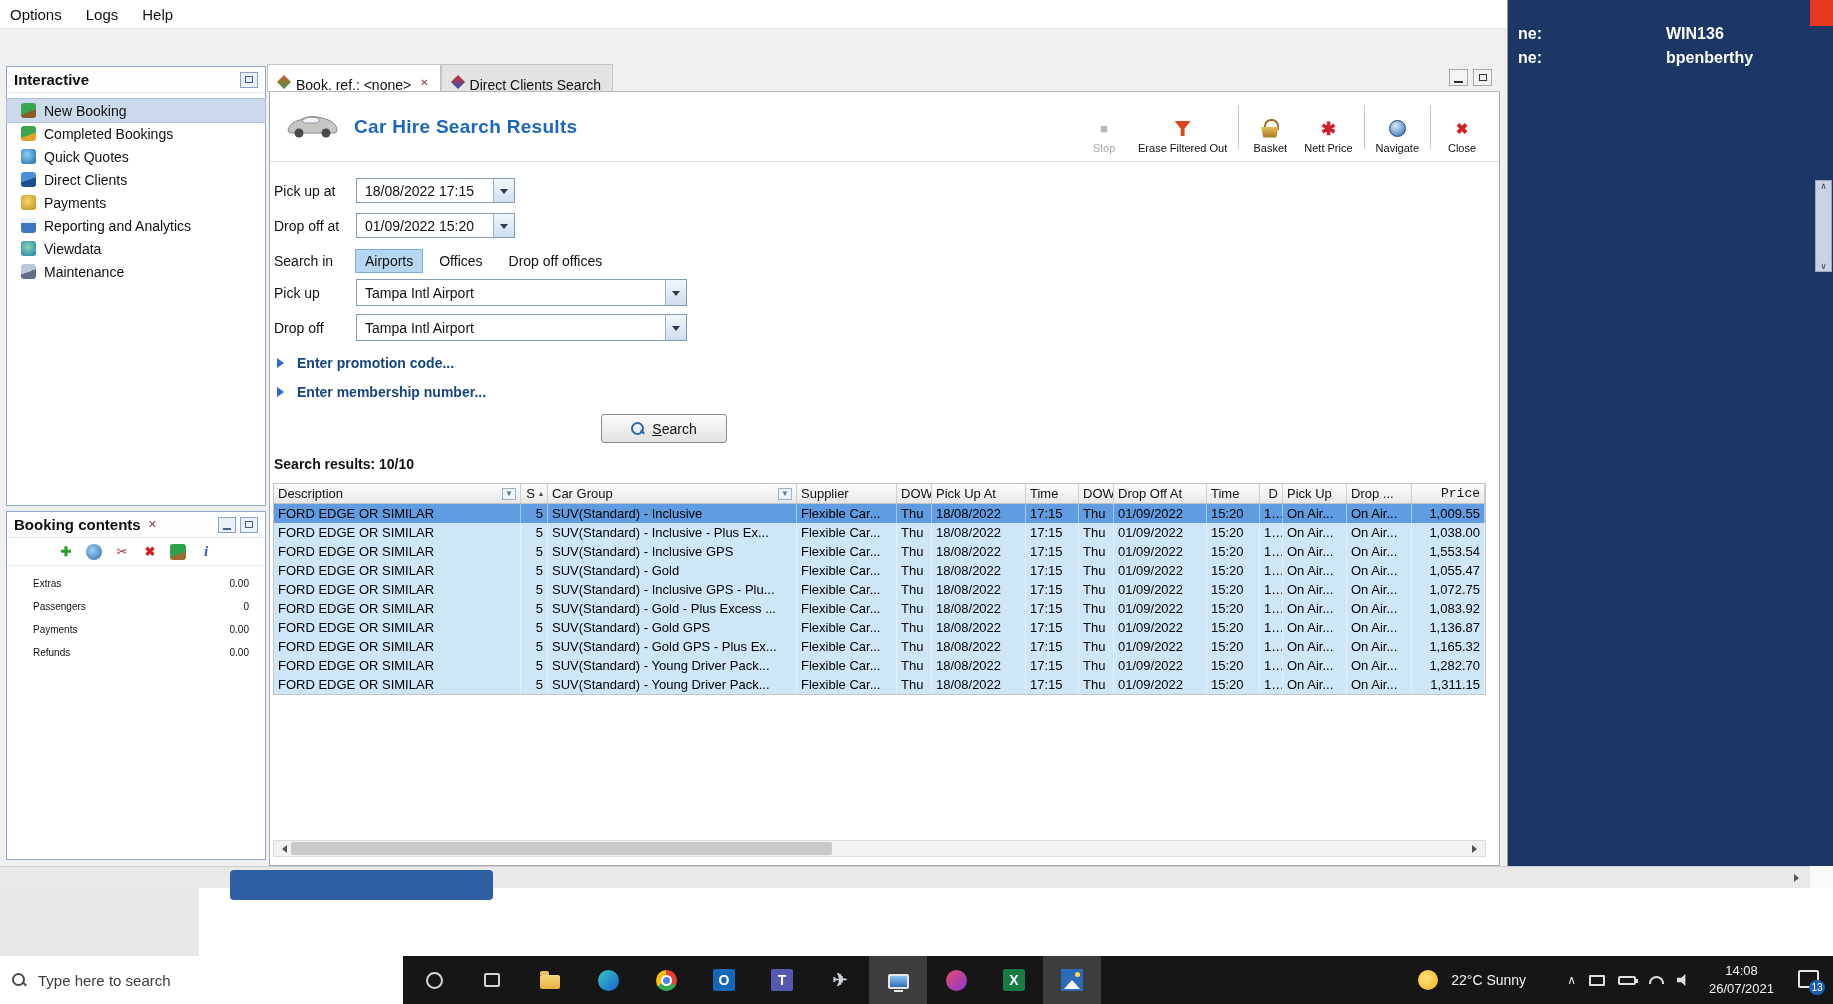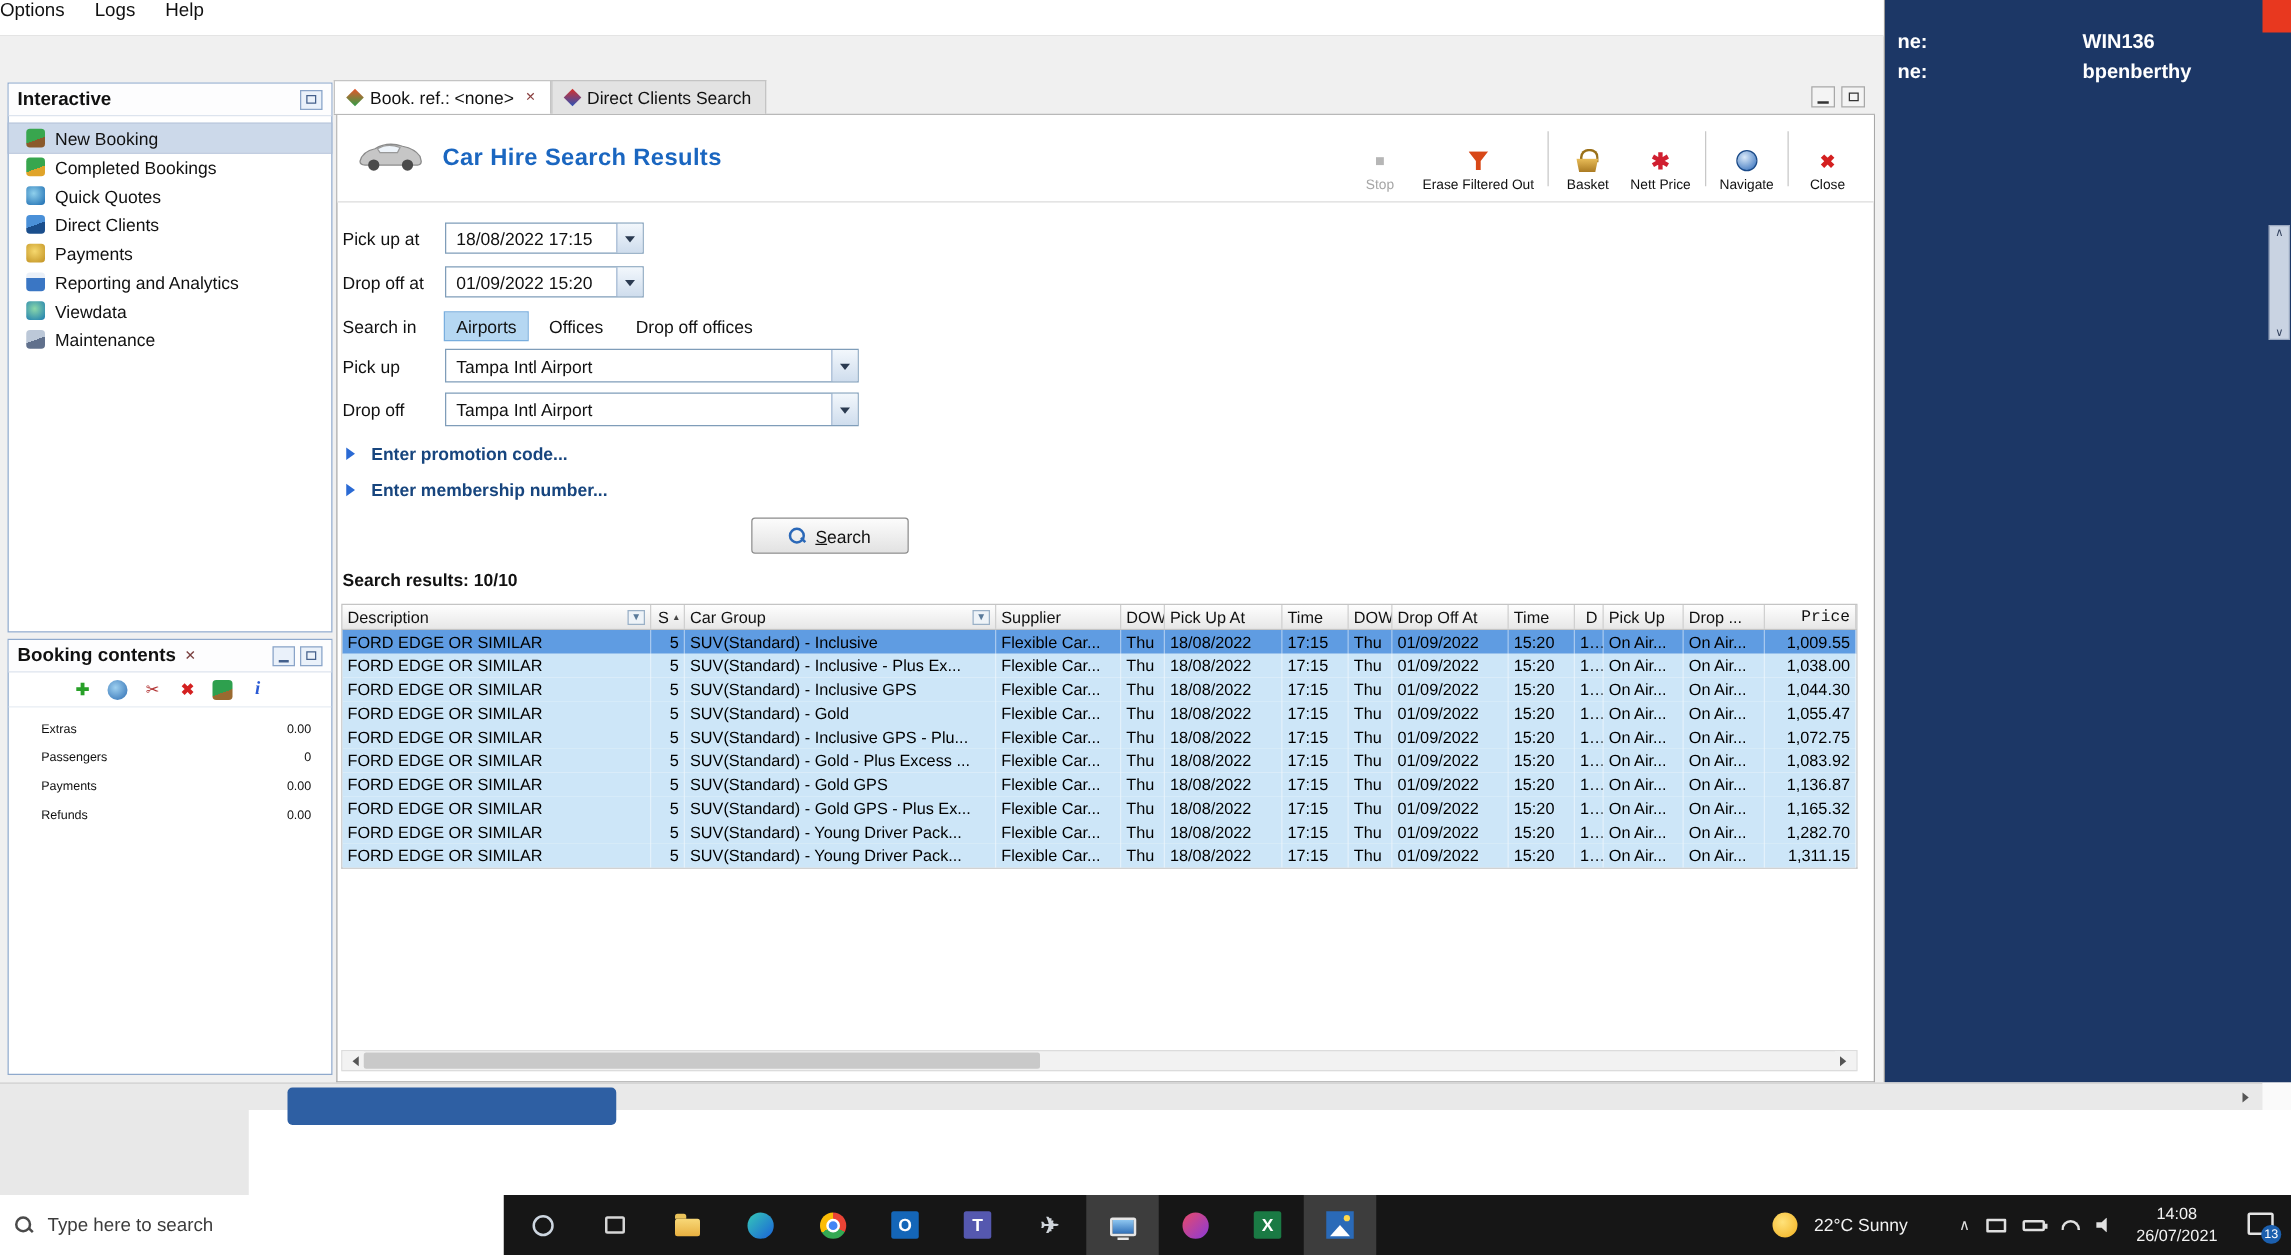--- a/index.html
+++ b/index.html
@@ -9,21 +9,21 @@
   
   .main-window{position:absolute;left:0;top:0;width:1508px;height:866px;background:#f0f0f0;border-right:1px solid #9a9a9a}
   .titlebar{height:33px;background:#fff;display:flex;align-items:center;padding:0 0 0 10px}
   .app-icon{width:11px;height:11px;background:linear-gradient(135deg,#e84a2e,#9c1208);transform:rotate(45deg);margin-right:10px;flex:0 0 auto}
   .title-text{font-size:15px;color:#111;white-space:nowrap}
   .win-btns{margin-left:auto;display:flex;height:33px}
   .win-btn{width:45px;height:33px;display:flex;align-items:center;justify-content:center;color:#222}
   .wb-min i{display:block;width:11px;height:1px;background:#222}
   .wb-max i{display:block;width:10px;height:10px;border:1px solid #222}
   .wb-close::before{content:"✕";font-size:14px}
-  .menubar{height:29px;background:#fff;display:flex;gap:24px;font-size:15px;color:#111;border-bottom:1px solid #e4e4e4}
+  .menubar{height:29px;background:#fff;display:flex;align-items:center;padding-left:10px;gap:24px;font-size:15px;color:#111;border-bottom:1px solid #e4e4e4}
   .menu-item{cursor:default}
 
   
   .panel{position:absolute;background:#fff;border:1px solid #8fa9cc}
   .sidebar-panel{left:6px;top:66px;width:260px;height:440px}
   .booking-panel{left:6px;top:511px;width:260px;height:349px}
   .panel-caption{height:26px;display:flex;align-items:center;padding:0 7px;font-weight:bold;font-size:15px;color:#111;border-bottom:1px solid #dde4ee;background:#fdfdfe}
   .cap-spacer{flex:1}
   .cap-btn{width:18px;height:16px;border:1px solid #8aa4c8;background:#eaf1fa;display:flex;align-items:center;justify-content:center;margin-left:4px}
   .cap-btn .cb-line{width:8px;height:2px;background:#44608c;margin-top:8px}
@@ -49,21 +49,21 @@
   .bki-cut::before{content:"✂";color:#b03030}
   .bki-delete::before{content:"✖";color:#d42020;font-weight:bold}
   .bki-palm-tree{border-radius:3px;background:linear-gradient(160deg,#2ea04e 60%,#9a6a30 60%)}
   .bki-info::before{content:"i";font-family:"Liberation Serif",serif;font-style:italic;font-weight:bold;font-size:15px;color:#2a5ad4}
   .bk-rows{padding-top:6px}
   .bk-row{display:flex;justify-content:space-between;align-items:center;height:23px;padding:0 16px 0 26px;font-size:10px;color:#111}
 
   
   .tabbar{position:absolute;left:267px;top:65px;width:1233px;height:27px;display:flex;align-items:flex-end;background:#f0f0f0;border-bottom:1px solid #b8b8b8}
   .tabs{display:flex;height:27px}
-  .tab{height:27px;display:flex;align-items:center;gap:7px;padding:12px 11px;font-size:14px;color:#111;background:#e3e3e3;border:1px solid #c4c4c4;border-bottom:none;cursor:default;white-space:nowrap}
+  .tab{height:27px;display:flex;gap:7px;padding:12px 11px;font-size:14px;color:#111;background:#e3e3e3;border:1px solid #c4c4c4;border-bottom:none;cursor:default;white-space:nowrap}
   .tab.active{background:#fff}
   .tab-ic{width:10px;height:10px;transform:rotate(45deg);flex:0 0 auto}
   .tab-ic-a{background:linear-gradient(135deg,#e8552a,#2f9e48)}
   .tab-ic-b{background:linear-gradient(135deg,#d8302a,#2a52b8)}
   .tab-x{font-size:10px;color:#8a4040;padding-left:2px}
   .mdi-btns{margin-left:auto;display:flex;gap:5px;align-items:center;padding:0 8px 5px 0}
   .mdi-btn{width:19px;height:17px;border:1px solid #a8a8a8;background:#f4f4f4;display:flex;align-items:center;justify-content:center}
   .mdi-btn .cb-line{width:9px;height:2px;background:#333;margin-top:9px}
   .mdi-btn .cb-box{width:8px;height:7px;border:1px solid #333}
 
@@ -491,21 +491,21 @@
               <div class="td al-l" style="width: 100px;">Flexible Car...</div>
               <div class="td al-l" style="width: 35px;">Thu</div>
               <div class="td al-l" style="width: 94px;">18/08/2022</div>
               <div class="td al-l" style="width: 53px;">17:15</div>
               <div class="td al-l" style="width: 35px;">Thu</div>
               <div class="td al-l" style="width: 93px;">01/09/2022</div>
               <div class="td al-l" style="width: 53px;">15:20</div>
               <div class="td al-r" style="width: 23px;">14</div>
               <div class="td al-l" style="width: 64px;">On Air...</div>
               <div class="td al-l" style="width: 65px;">On Air...</div>
-              <div class="td al-r" style="width: 73px;">1,044.30</div>
+              <div class="td al-r" style="width: 73px;">1,553.54</div>
             </div>
             <div class="trow">
               <div class="td al-l" style="width: 247px;">FORD EDGE OR SIMILAR</div>
               <div class="td al-r" style="width: 27px;">5</div>
               <div class="td al-l" style="width: 249px;">SUV(Standard) - Gold</div>
               <div class="td al-l" style="width: 100px;">Flexible Car...</div>
               <div class="td al-l" style="width: 35px;">Thu</div>
               <div class="td al-l" style="width: 94px;">18/08/2022</div>
               <div class="td al-l" style="width: 53px;">17:15</div>
               <div class="td al-l" style="width: 35px;">Thu</div>

